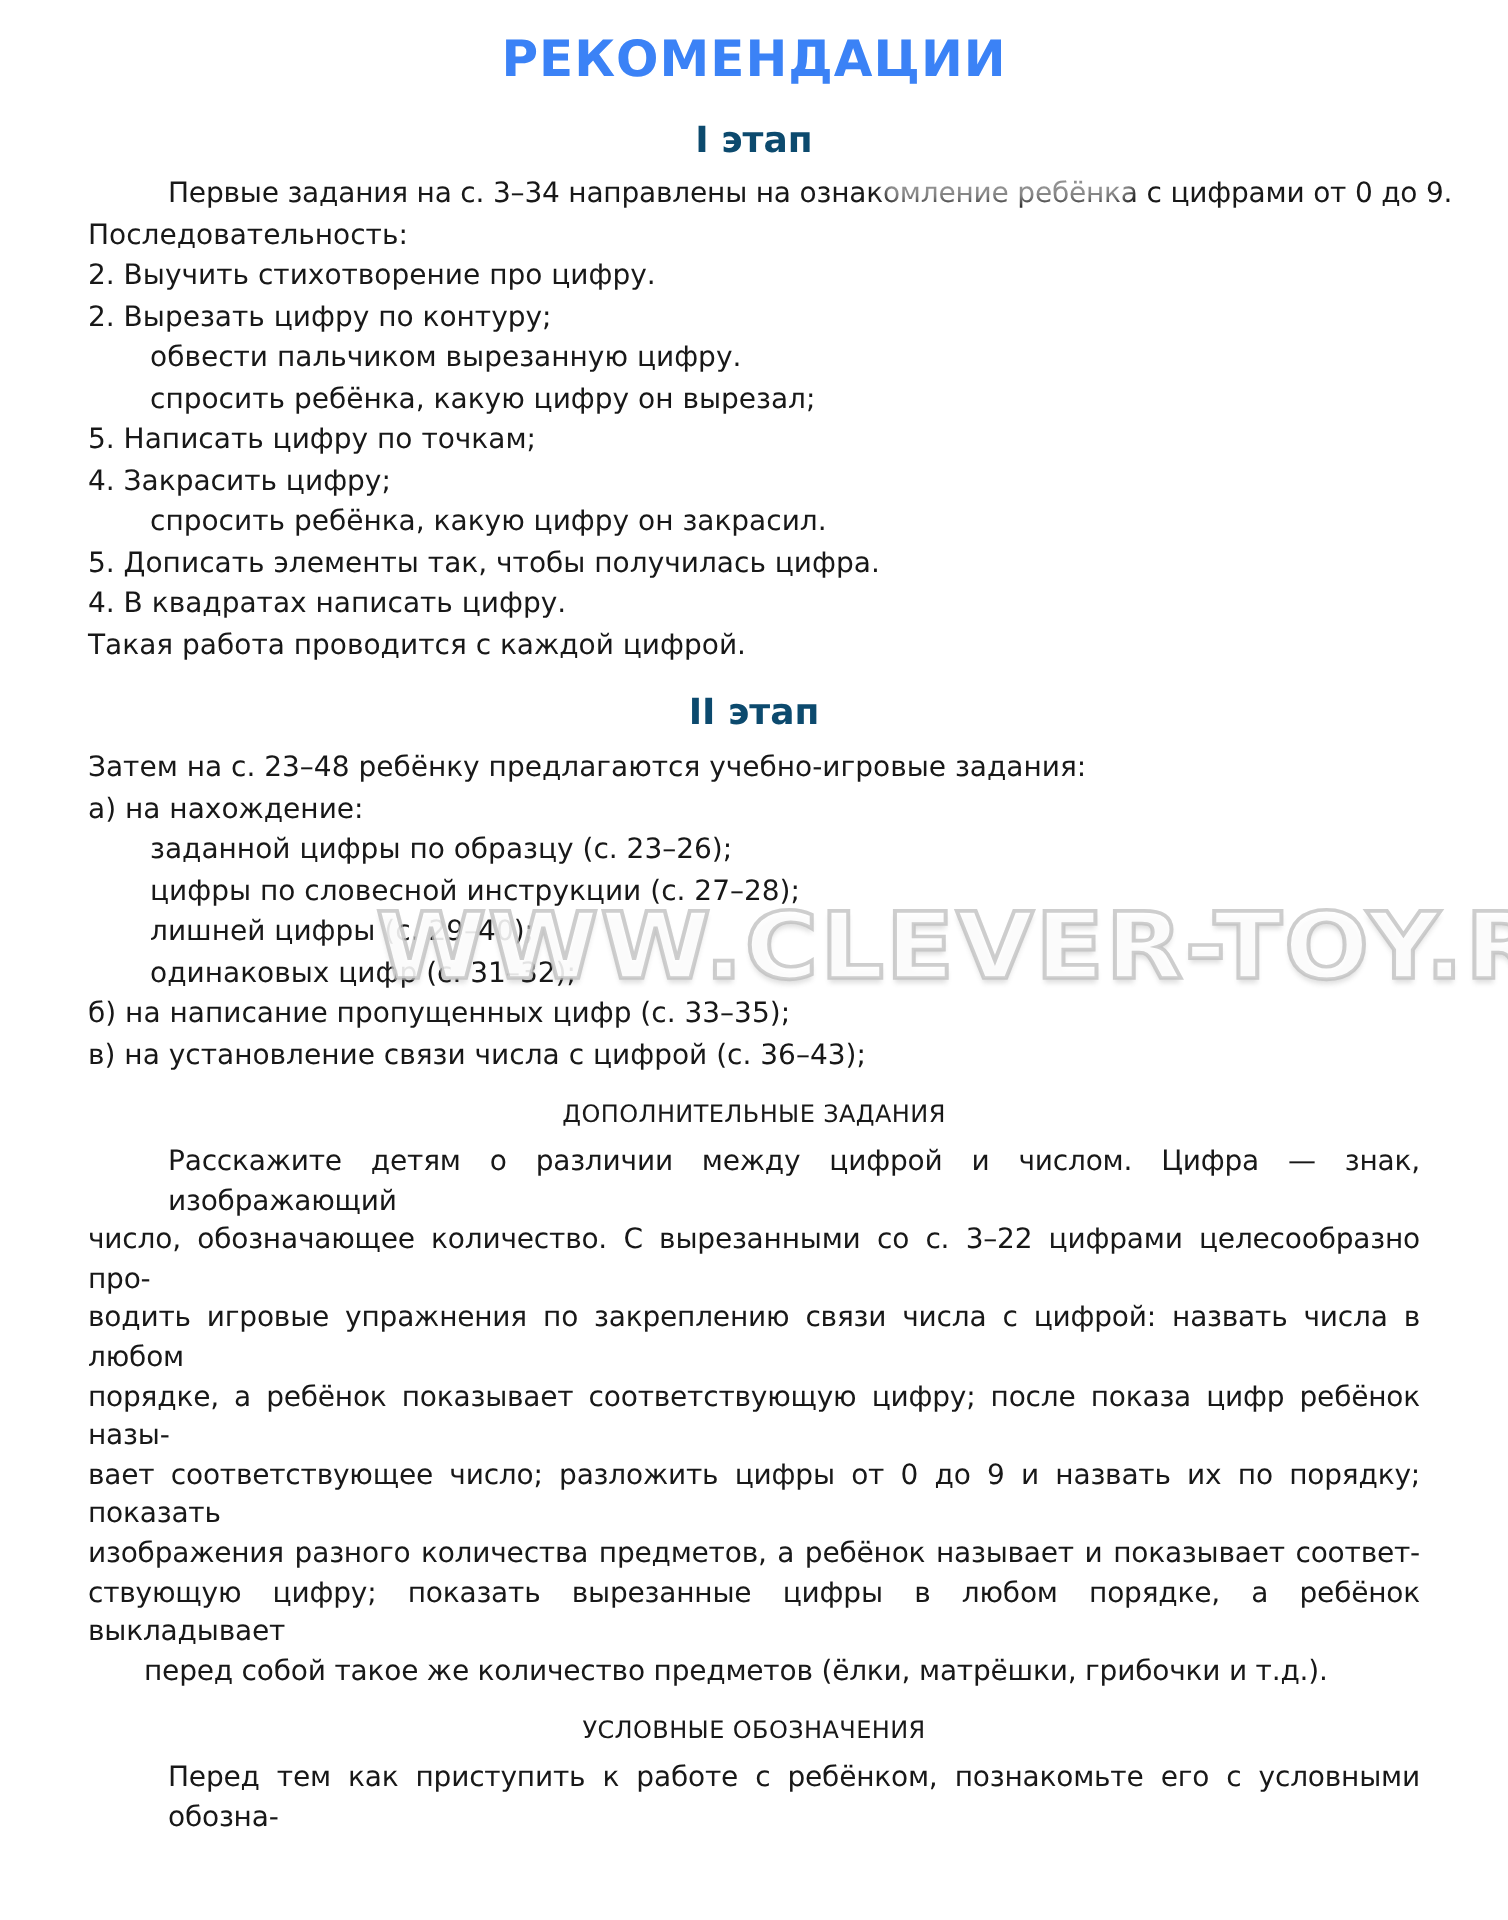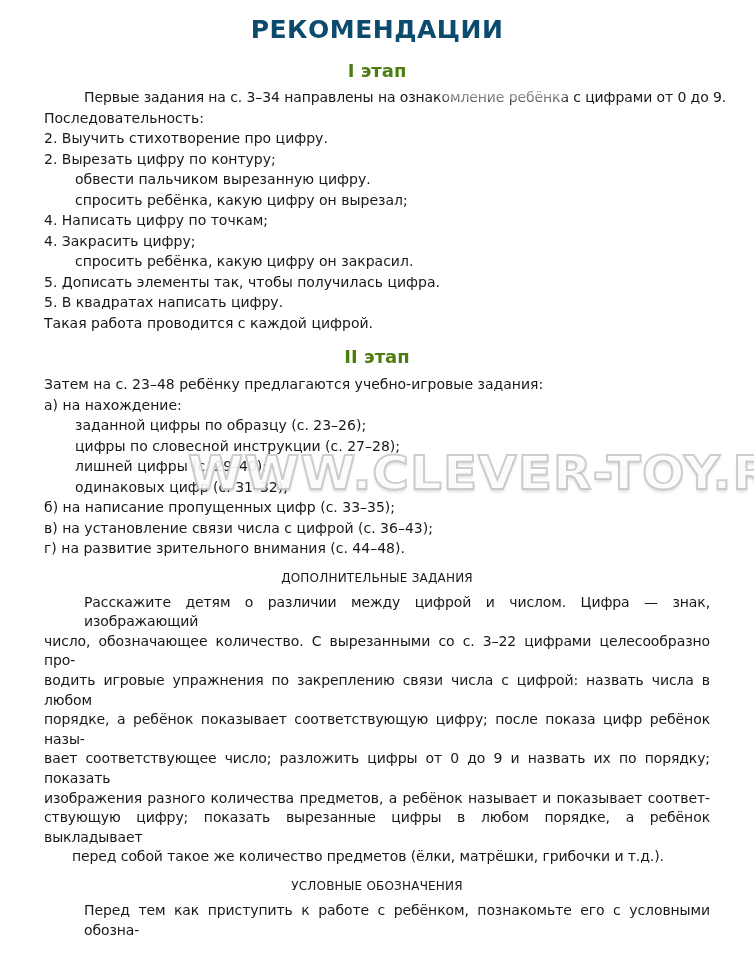--- a/index.html
+++ b/index.html
@@ -5,25 +5,25 @@
   html,body{margin:0;padding:0;background:#e8e8e8;}
   .page{
     position:relative; width:754px; height:960px; margin:0 auto;
     background:#ffffff; overflow:hidden;
     font-family:"DejaVu Sans","Liberation Sans",sans-serif;
     color:#181818; font-size:14px; line-height:20.5px;
   }
   .content{position:absolute; left:44px; top:0; width:666px;}
   .title{
     text-align:center; font-weight:bold; font-size:25px; line-height:30px;
-    margin:15px 0 15px; letter-spacing:.5px; color:#0c4a6e;
+    margin:15px 0 15px; letter-spacing:.5px; color:#3b82f6;
   }
   .stage-h{
     text-align:center; font-weight:bold; font-size:18px; line-height:22px;
-    margin:0 0 6px; color:#4d7c0f;
+    margin:0 0 6px; color:#0c4a6e;
   }
   .sec-h{
     text-align:center; font-weight:normal; font-size:12px; line-height:20px;
     margin:9px 0 5px; letter-spacing:.2px;
   }
   .line{white-space:nowrap;}
   .ind1{padding-left:31px;}
   .jl{ text-align:justify; text-align-last:justify; letter-spacing:-.1px; line-height:19.6px;}
   .jl-first{padding-left:40px;}
   .jl-last{text-align-last:left;margin-left:28px;}
@@ -58,39 +58,38 @@
 
     <div class="title">РЕКОМЕНДАЦИИ</div>
 
     <div class="stage-h">I этап</div>
     <div class="line jl jl-first">Первые задания на с. 3–34 направлены на ознакомление ребёнка с цифрами от 0 до 9.</div>
     <div class="line">Последовательность:</div>
     <div class="line">2. Выучить стихотворение про цифру.</div>
     <div class="line">2. Вырезать цифру по контуру;</div>
     <div class="line ind1">обвести пальчиком вырезанную цифру.</div>
     <div class="line ind1">спросить ребёнка, какую цифру он вырезал;</div>
-    <div class="line">4. Написать цифру по точкам;</div>
+    <div class="line">5. Написать цифру по точкам;</div>
     <div class="line">4. Закрасить цифру;</div>
     <div class="line ind1">спросить ребёнка, какую цифру он закрасил.</div>
     <div class="line">5. Дописать элементы так, чтобы получилась цифра.</div>
-    <div class="line">5. В квадратах написать цифру.</div>
+    <div class="line">4. В квадратах написать цифру.</div>
     <div class="line">Такая работа проводится с каждой цифрой.</div>
 
     <div class="block-gap"></div>
 
     <div class="stage-h">II этап</div>
     <div class="line">Затем на с. 23–48 ребёнку предлагаются учебно-игровые задания:</div>
     <div class="line">а) на нахождение:</div>
     <div class="line ind1">заданной цифры по образцу (с. 23–26);</div>
     <div class="line ind1">цифры по словесной инструкции (с. 27–28);</div>
     <div class="line ind1">лишней цифры (с. 29–40);</div>
     <div class="line ind1">одинаковых цифр (с. 31–32);</div>
     <div class="line">б) на написание пропущенных цифр (с. 33–35);</div>
     <div class="line">в) на установление связи числа с цифрой (с. 36–43);</div>
-    <div class="line">г) на развитие зрительного внимания (с. 44–48).</div>
 
     <div class="sec-h">ДОПОЛНИТЕЛЬНЫЕ ЗАДАНИЯ</div>
     <div class="jl jl-first">Расскажите детям о различии между цифрой и числом. Цифра — знак, изображающий</div>
     <div class="jl">число, обозначающее количество. С вырезанными со с. 3–22 цифрами целесообразно про-</div>
     <div class="jl">водить игровые упражнения по закреплению связи числа с цифрой: назвать числа в любом</div>
     <div class="jl">порядке, а ребёнок показывает соответствующую цифру; после показа цифр ребёнок назы-</div>
     <div class="jl">вает соответствующее число; разложить цифры от 0 до 9 и назвать их по порядку; показать</div>
     <div class="jl">изображения разного количества предметов, а ребёнок называет и показывает соответ-</div>
     <div class="jl">ствующую цифру; показать вырезанные цифры в любом порядке, а ребёнок выкладывает</div>
     <div class="jl jl-last">перед собой такое же количество предметов (ёлки, матрёшки, грибочки и т.д.).</div>

